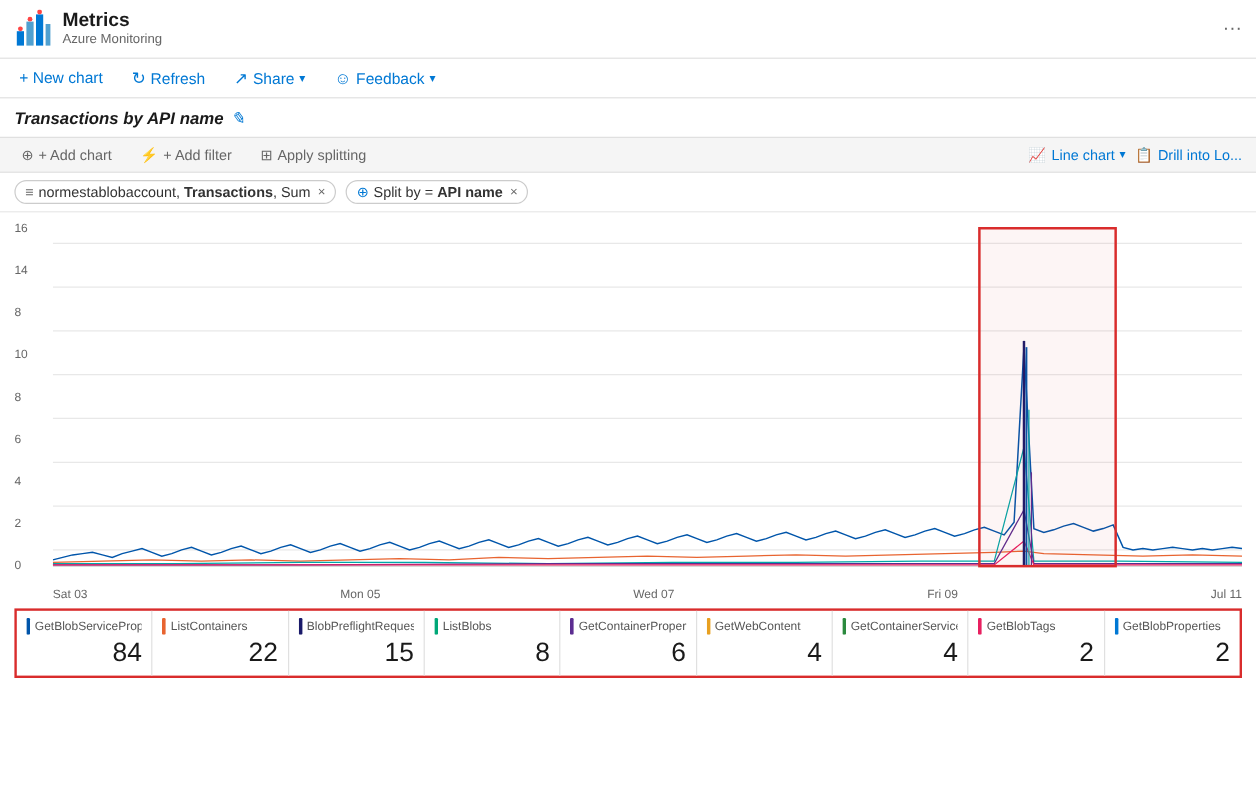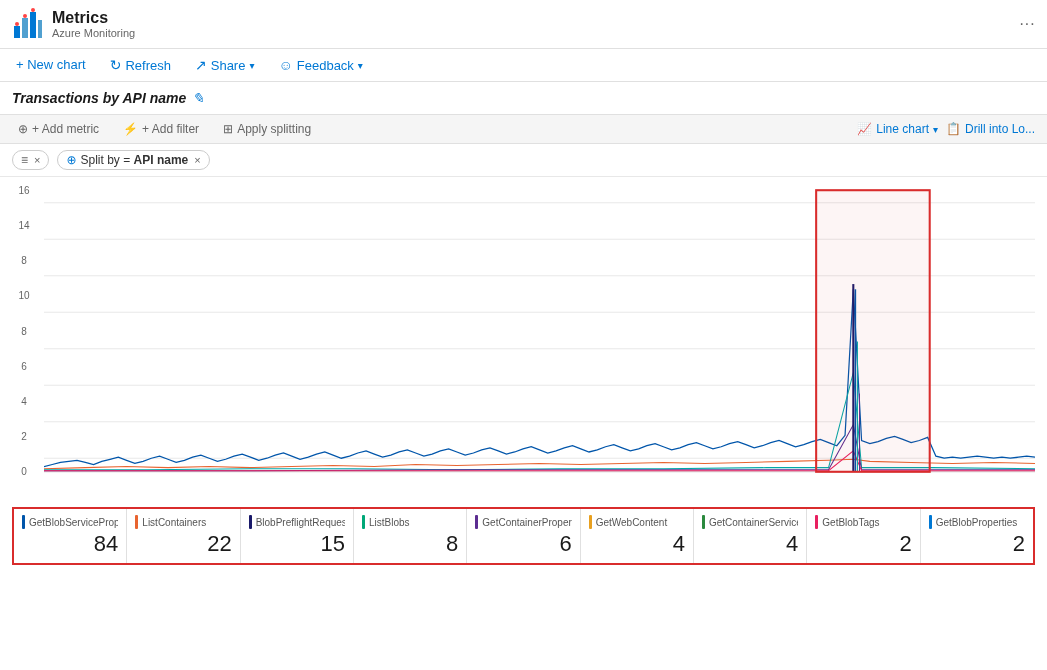--- a/index.html
+++ b/index.html
@@ -34,21 +34,21 @@
     .filter-bar { display: flex; align-items: center; padding: 6px 12px; gap: 8px; border-bottom: 1px solid #e8e8e8; }
     .filter-pill { display: flex; align-items: center; gap: 4px; border: 1px solid #ccc; border-radius: 12px; padding: 2px 8px; font-size: 12px; color: #333; background: #fff; cursor: pointer; }
     .filter-pill .pill-icon { font-size: 12px; color: #666; }
     .filter-pill .close-x { color: #666; margin-left: 2px; font-size: 11px; cursor: pointer; }
 
     
     .chart-area { position: relative; padding: 8px 12px 0 12px; height: 330px; }
     .chart-inner { position: relative; width: 100%; height: 100%; }
 
     
-    .y-axis { position: absolute; left: 0; top: 0; bottom: 30px; width: 28px; display: flex; flex-direction: column; justify-content: space-between; align-items: center; }
+    .y-axis { position: absolute; left: 0; top: 0; bottom: 30px; width: 28px; display: flex; flex-direction: column; justify-content: space-between; align-items: flex-start; }
     .y-label { font-size: 10px; color: #666; padding-right: 4px; }
 
     
     .chart-svg-container { position: absolute; left: 32px; right: 0; top: 0; bottom: 30px; }
 
     
     .x-axis { position: absolute; left: 32px; right: 0; bottom: 0; height: 24px; display: flex; justify-content: space-between; align-items: center; }
     .x-label { font-size: 10px; color: #666; }
 
     
@@ -104,21 +104,21 @@
 </div>
 
 <div class="chart-title-bar">
   <span class="chart-title">Transactions by API name</span>
   <span class="edit-icon">✎</span>
 </div>
 
 <div class="options-bar">
   <button class="options-btn">
     <span>⊕</span>
-    <span>+ Add metric</span>
+    <span>+ Add chart</span>
   </button>
   <button class="options-btn">
     <span style="color:#0078d4;">⚡</span>
     <span>+ Add filter</span>
   </button>
   <button class="options-btn">
     <span>⊞</span>
     <span>Apply splitting</span>
   </button>
   <div class="options-right">
@@ -130,20 +130,21 @@
     <button class="drill-btn">
       <span>📋</span>
       <span>Drill into Lo...</span>
     </button>
   </div>
 </div>
 
 <div class="filter-bar">
   <div class="filter-pill">
     <span class="pill-icon">≡</span>
+    <span>normestablobaccount, <strong>Transactions</strong>, Sum</span>
     <span class="close-x">×</span>
   </div>
   <div class="filter-pill">
     <span class="pill-icon" style="color:#0078d4;">⊕</span>
     <span>Split by = <strong>API name</strong></span>
     <span class="close-x">×</span>
   </div>
 </div>
 
 <div class="chart-area">
@@ -205,20 +206,27 @@
 
         <line x1="784" y1="275" x2="784" y2="95" stroke="#1a1a6a" stroke-width="2"></line>
         <line x1="786" y1="275" x2="786" y2="100" stroke="#0055aa" stroke-width="1.5"></line>
         <line x1="788" y1="275" x2="788" y2="150" stroke="#00a8a8" stroke-width="1"></line>
         <line x1="790" y1="275" x2="790" y2="200" stroke="#5c2d91" stroke-width="1"></line>
 
         <rect x="748" y="5" width="110" height="270" fill="rgba(220,50,50,0.05)" stroke="#d92c2c" stroke-width="2"></rect>
       </svg>
     </div>
 
+    <div class="x-axis">
+      <span class="x-label">Sat 03</span>
+      <span class="x-label">Mon 05</span>
+      <span class="x-label">Wed 07</span>
+      <span class="x-label">Fri 09</span>
+      <span class="x-label">Jul 11</span>
+    </div>
   </div>
 </div>
 
 <div class="legend-table">
   <div class="legend-item">
     <div class="legend-name">
       <div class="legend-color-bar" style="background:#0055aa;"></div>
       <span>GetBlobServiceProper...</span>
     </div>
     <div class="legend-value">84</div>

